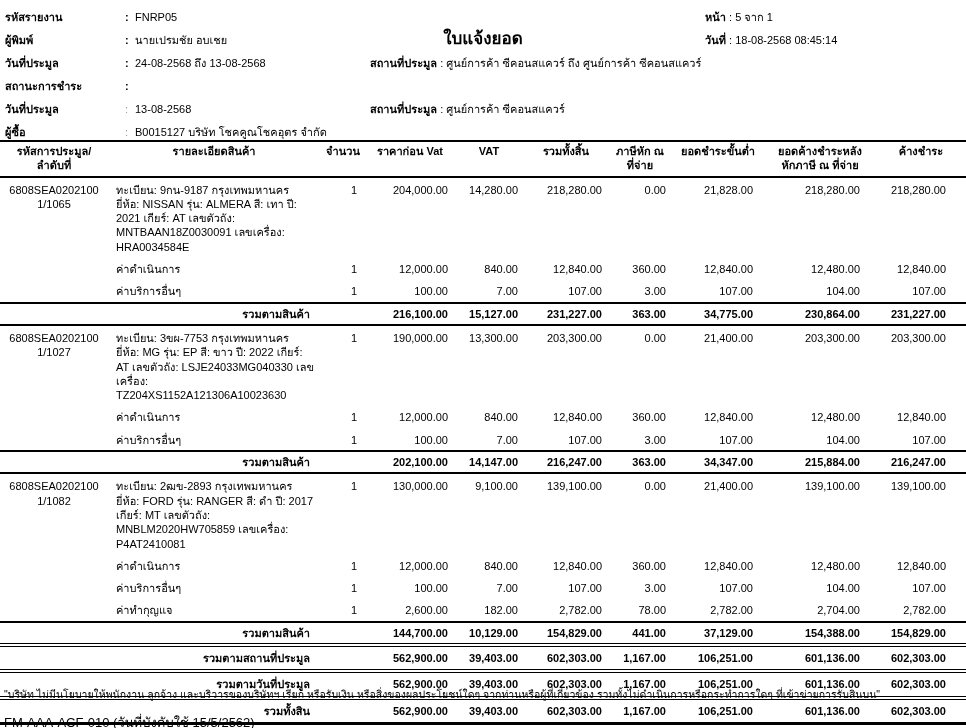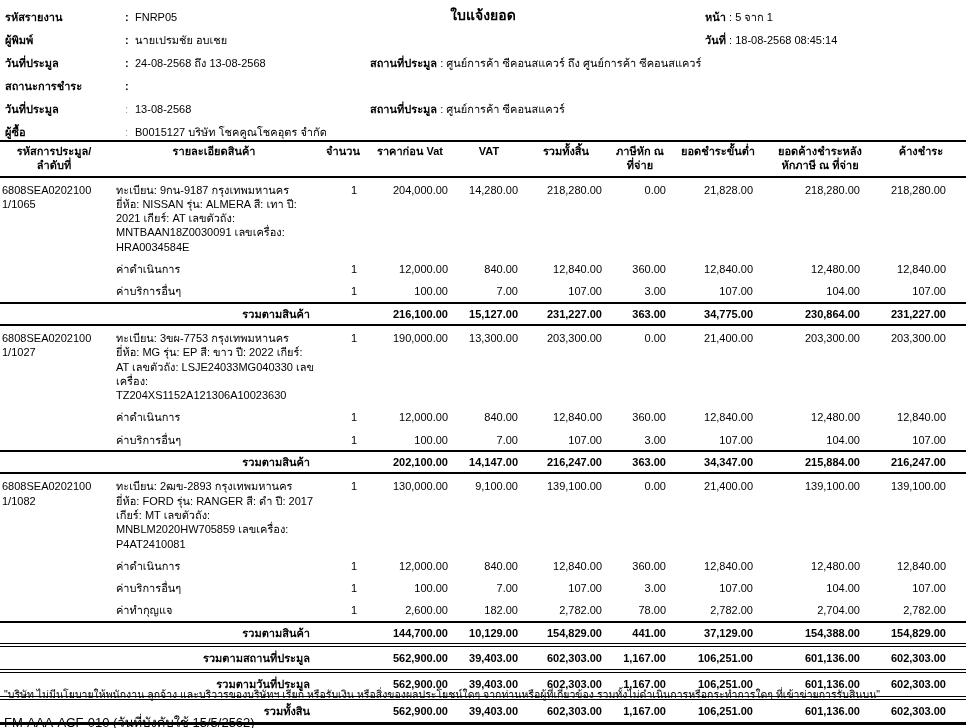--- a/index.html
+++ b/index.html
@@ -8,36 +8,36 @@
     font-family:"Liberation Sans","DejaVu Sans",sans-serif;font-size:11px;
     overflow:hidden;
   }
   
   .top{position:relative;height:140px;}
   .field-row{position:absolute;left:5px;white-space:nowrap;}
   .field-row .lbl{display:inline-block;width:120px;font-weight:bold;}
   .field-row .sep{display:inline-block;width:10px;font-weight:bold;}
   .field-row .sep.muted{color:#9a9a9a;font-weight:normal;}
   .f0{top:8px}.f1{top:31px}.f2{top:54px}.f3{top:77px}.f4{top:100px}.f5{top:123px}
-  .title{position:absolute;top:4px;left:50%;transform:translateX(-50%);
-         font-size:14px;font-weight:bold;}
+  .title{position:absolute;top:24px;left:50%;transform:translateX(-50%);
+         font-size:17px;font-weight:bold;}
   .pageinfo{position:absolute;left:705px;top:8px;white-space:nowrap;}
   .printdate{position:absolute;left:705px;top:31px;white-space:nowrap;}
   .pageinfo .lbl,.printdate .lbl{font-weight:bold;}
   .venue1{position:absolute;left:370px;top:54px;white-space:nowrap;}
   .venue2{position:absolute;left:370px;top:100px;white-space:nowrap;}
   .venue1 .lbl,.venue2 .lbl{font-weight:bold;}
   
   table{width:966px;border-collapse:collapse;table-layout:fixed;}
   th,td{font-size:11px;line-height:1.3;vertical-align:top;padding:3px 2px;}
   thead th{
     border-top:2px solid #000;border-bottom:2px solid #000;
     font-weight:bold;text-align:center;white-space:pre-line;padding:2px 1px 3px;
   }
-  td.idc{white-space:pre-line;padding-top:5px;}
+  td.idc{text-align:center;white-space:pre-line;padding-top:5px;}
   td.desc{text-align:left;padding:5px 6px 3px 8px;}
   td.qty{text-align:right;padding-right:9px;padding-top:5px;}
   td.num{text-align:right;padding-right:6px;padding-top:5px;}
   td.v5{padding-right:11px;}
   td.v6{padding-right:16px;}
   td.v7{padding-right:20px;}
   tr.subtotal td{
     border-top:2px solid #000;border-bottom:2px solid #000;
     font-weight:bold;padding-top:3px;padding-bottom:3px;
   }

